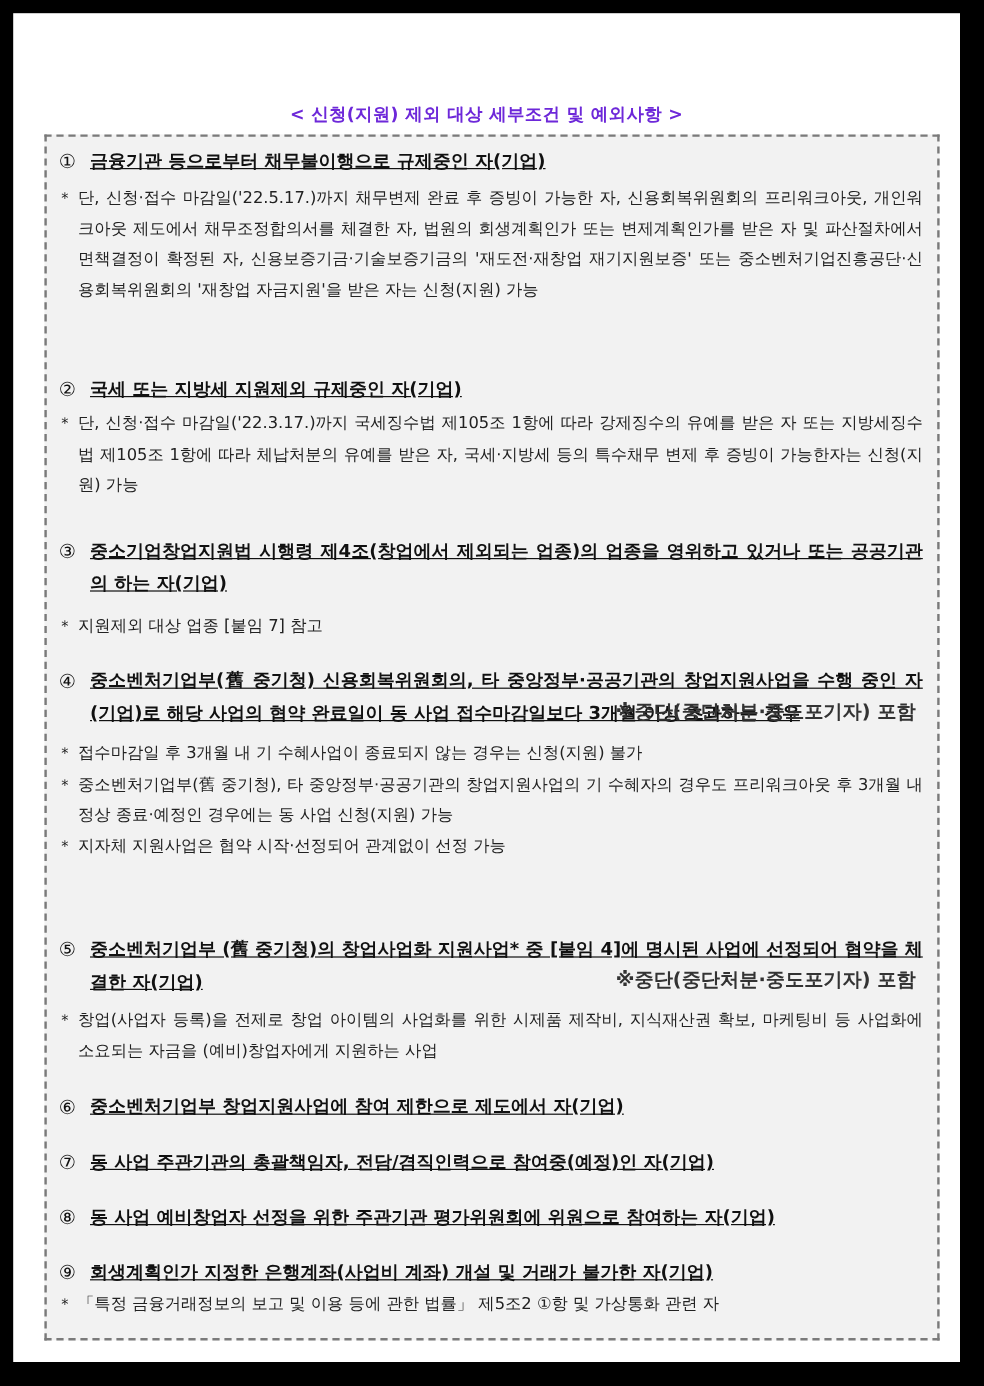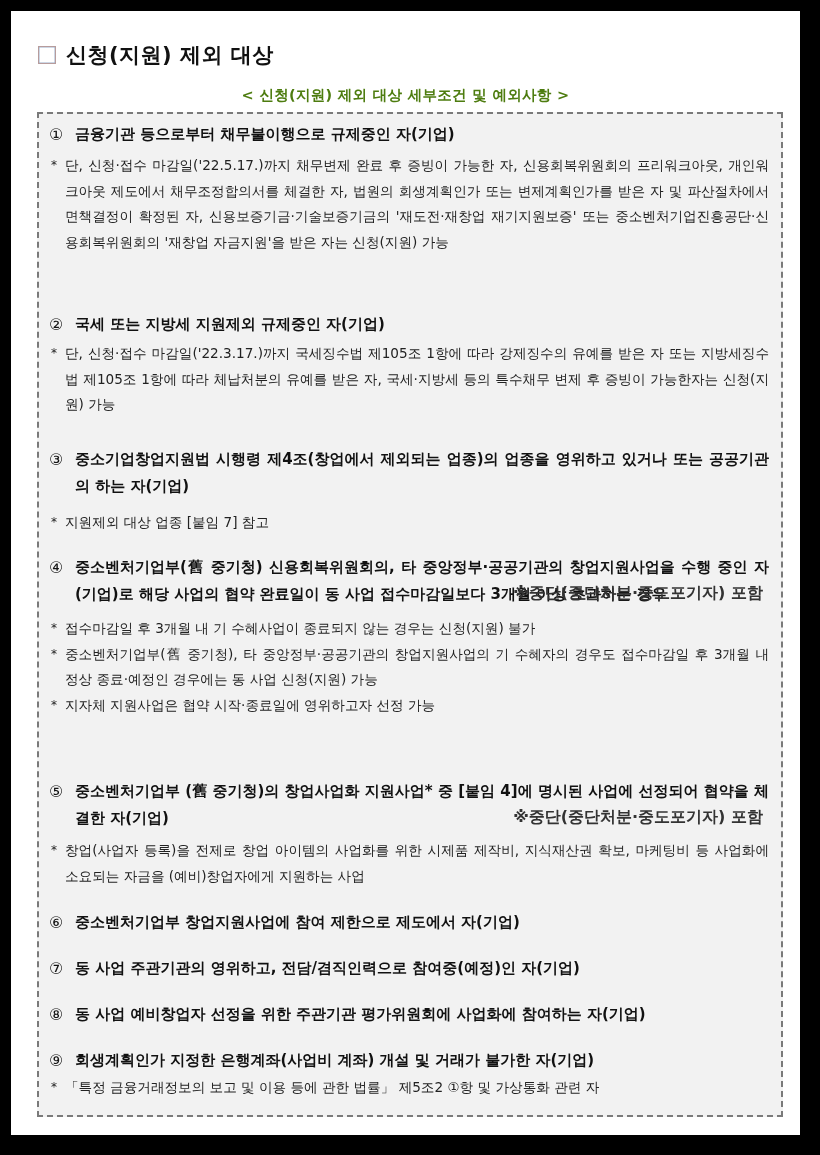--- a/index.html
+++ b/index.html
@@ -16,55 +16,51 @@
       position: absolute; left: 27px; top: 30px;
       display: flex; align-items: center; gap: 10px;
     }
     .title-box {
       width: 18px; height: 18px; border: 1.5px solid #b79c9c;
       box-shadow: inset 0 0 0 0.5px #9bb0cc; background: #fff;
     }
     .title-text { font-size: 21px; font-weight: bold; letter-spacing: 0.5px; color: #111; }
     .subtitle {
       position: absolute; left: 0; width: 789px; top: 75px;
-      text-align: center; font-size: 14.5px; font-weight: bold; color: #4d7c0f;
+      text-align: center; font-size: 14.5px; font-weight: bold; color: #6d28d9;
       letter-spacing: 0.3px;
     }
     .box {
       position: absolute; left: 26px; top: 101px;
       width: 746px; height: 1005px;
       background: #f2f2f2;
       border: 2px dashed #7a7a7a;
       padding: 6px 12px 0 10px;
     }
     .item { position: absolute; left: 10px; right: 12px; }
     .heading {
       display: flex; font-size: 15px; font-weight: bold; color: #111;
       line-height: 25px; text-align: justify;
     }
     .num { flex: 0 0 26px; font-weight: normal; font-size: 16px; }
-    .htext { flex: 1; }
+    .htext { flex: 1; text-decoration: underline; }
     .note-right {
       position: absolute; right: 6px; font-size: 16px; color: #333; font-weight: bold;
     }
     .bullet {
       display: flex; font-size: 13.6px; color: #222; line-height: 25.5px;
       text-align: justify;
     }
     .star { flex: 0 0 16px; padding-left: 2px; font-size: 12px; }
     .btext { flex: 1; text-align: justify; text-align-last: left; }
   </style>
 </head>
 <body>
 
 <div class="page">
-  <div class="title-row">
-    <span class="title-box"></span>
-    <span class="title-text">신청(지원) 제외 대상</span>
-  </div>
   <div class="subtitle">&lt; 신청(지원) 제외 대상 세부조건 및 예외사항 &gt;</div>
 
   <div class="box">
 
     <div class="item" style="top:8px;">
       <div class="heading">
         <span class="num">①</span>
         <span class="htext">금융기관 등으로부터 채무불이행으로 규제중인 자(기업)</span>
       </div>
       <div class="bullet" style="margin-top:6px;">
@@ -100,25 +96,25 @@
         <span class="num">④</span>
         <span class="htext">중소벤처기업부(舊 중기청) 신용회복위원회의, 타 중앙정부·공공기관의 창업지원사업을 수행 중인 자(기업)로 해당 사업의 협약 완료일이 동 사업 접수마감일보다 3개월 이상 초과하는 경우</span>
         <span class="note-right" style="bottom:2px;">※중단(중단처분·중도포기자) 포함</span>
       </div>
       <div class="bullet" style="margin-top:8px;">
         <span class="star">*</span>
         <span class="btext">접수마감일 후 3개월 내 기 수혜사업이 종료되지 않는 경우는 신청(지원) 불가</span>
       </div>
       <div class="bullet">
         <span class="star">*</span>
-        <span class="btext">중소벤처기업부(舊 중기청), 타 중앙정부·공공기관의 창업지원사업의 기 수혜자의 경우도 접수마감일 후 3개월 내 정상 종료·예정인 경우에는 동 사업 신청(지원) 가능</span>
+        <span class="btext">중소벤처기업부(舊 중기청), 타 중앙정부·공공기관의 창업지원사업의 기 수혜자의 경우도 프리워크아웃 후 3개월 내 정상 종료·예정인 경우에는 동 사업 신청(지원) 가능</span>
       </div>
       <div class="bullet">
         <span class="star">*</span>
-        <span class="btext">지자체 지원사업은 협약 시작·종료일에 영위하고자 선정 가능</span>
+        <span class="btext">지자체 지원사업은 협약 시작·선정되어 관계없이 선정 가능</span>
       </div>
     </div>
 
     <div class="item" style="top:664px;">
       <div class="heading" style="line-height:27px; position:relative;">
         <span class="num">⑤</span>
         <span class="htext">중소벤처기업부 (舊 중기청)의 창업사업화 지원사업* 중 [붙임 4]에 명시된 사업에 선정되어 협약을 체결한 자(기업)</span>
         <span class="note-right" style="bottom:2px;">※중단(중단처분·중도포기자) 포함</span>
       </div>
       <div class="bullet" style="margin-top:6px;">
@@ -130,28 +126,28 @@
     <div class="item" style="top:796px;">
       <div class="heading">
         <span class="num">⑥</span>
         <span class="htext">중소벤처기업부 창업지원사업에 참여 제한으로 제도에서 자(기업)</span>
       </div>
     </div>
 
     <div class="item" style="top:842px;">
       <div class="heading">
         <span class="num">⑦</span>
-        <span class="htext">동 사업 주관기관의 영위하고, 전담/겸직인력으로 참여중(예정)인 자(기업)</span>
+        <span class="htext">동 사업 주관기관의 총괄책임자, 전담/겸직인력으로 참여중(예정)인 자(기업)</span>
       </div>
     </div>
 
     <div class="item" style="top:888px;">
       <div class="heading">
         <span class="num">⑧</span>
-        <span class="htext">동 사업 예비창업자 선정을 위한 주관기관 평가위원회에 사업화에 참여하는 자(기업)</span>
+        <span class="htext">동 사업 예비창업자 선정을 위한 주관기관 평가위원회에 위원으로 참여하는 자(기업)</span>
       </div>
     </div>
 
     <div class="item" style="top:934px;">
       <div class="heading">
         <span class="num">⑨</span>
         <span class="htext">회생계획인가 지정한 은행계좌(사업비 계좌) 개설 및 거래가 불가한 자(기업)</span>
       </div>
       <div class="bullet" style="margin-top:2px; white-space:nowrap; overflow:hidden;">
         <span class="star">*</span>

